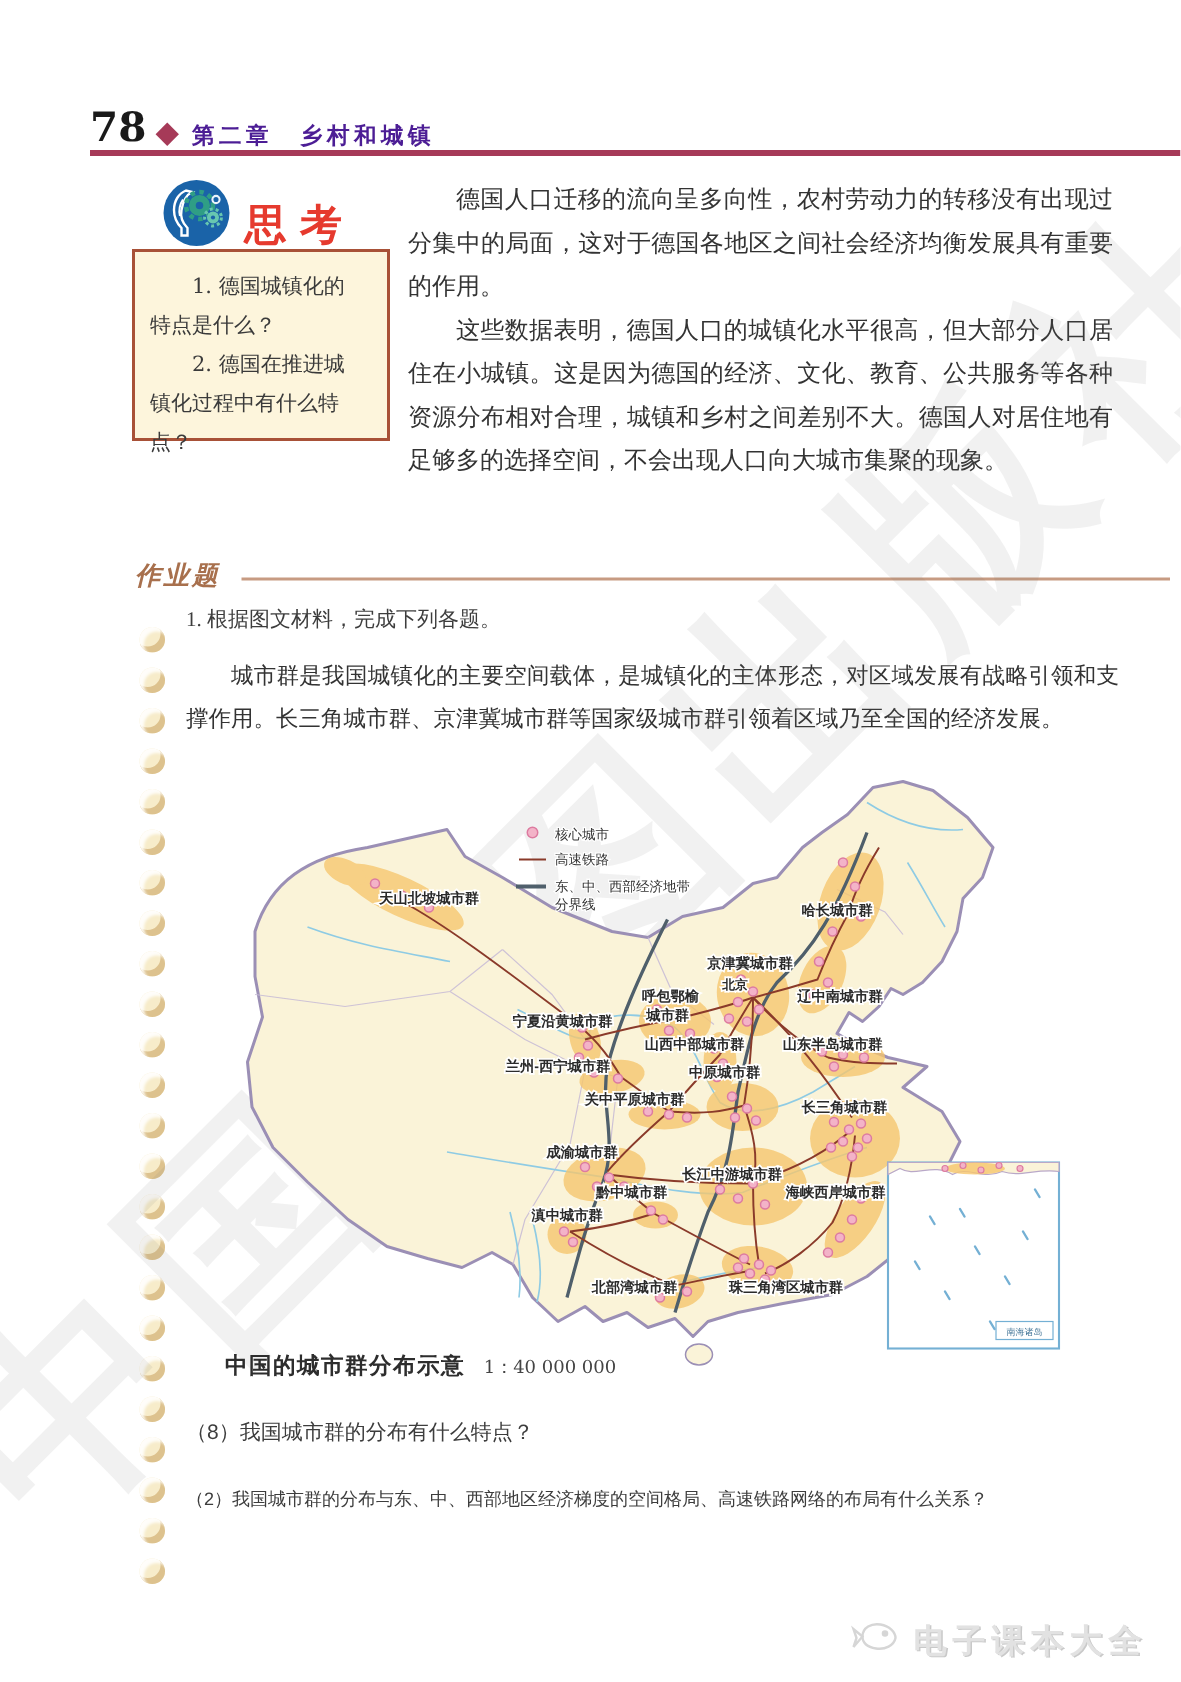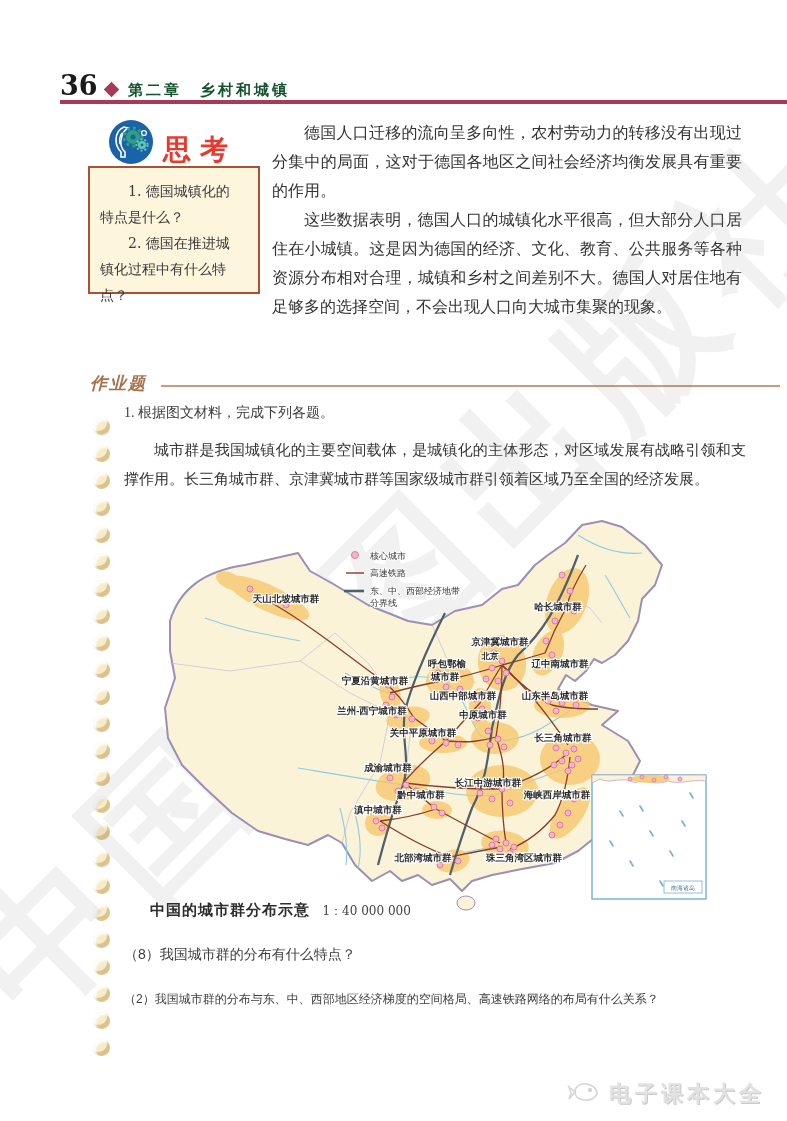--- a/index.html
+++ b/index.html
@@ -16,21 +16,21 @@
     font-family:"DejaVu Serif", serif;
     font-size:150px;font-weight:bold;
     color:rgba(120,120,120,0.10);
     letter-spacing:18px;white-space:nowrap;
     transform:rotate(-45deg);transform-origin:40px 40px;
     pointer-events:none;z-index:1;
   }
   
   .page-number{left:60px;top:70px;font-family:"DejaVu Serif", serif;font-size:27px;font-weight:bold;color:#1a1a1a;}
   .diamond{left:106px;top:84px;width:11px;height:11px;background:#a63a58;transform:rotate(45deg);}
-  .chapter-title{left:128px;top:81px;font-size:15px;font-weight:bold;color:#14532d;letter-spacing:3px;}
+  .chapter-title{left:128px;top:81px;font-size:15px;font-weight:bold;color:#4c1d95;letter-spacing:3px;}
   .header-rule{left:60px;top:100px;width:727px;height:4px;background:#a63a58;}
   
   .think-icon{left:108px;top:119px;width:46px;height:46px;}
   .think-title{left:163px;top:131px;font-size:28px;font-weight:bold;color:#e63a2e;letter-spacing:9px;}
   .think-box{
     left:88px;top:166px;width:172px;height:128px;
     border:2px solid #a85137;background:#fdf5dc;
     padding:10px 26px 8px 10px;box-sizing:border-box;
   }
   .think-box p{margin:0;font-family:"DejaVu Serif", serif;font-size:14px;line-height:26px;color:#3a3a3a;text-indent:2em;}
@@ -64,21 +64,21 @@
   .site-logo{right:22px;bottom:12px;display:flex;align-items:center;z-index:3;}
   .site-logo .txt{font-size:22px;font-weight:bold;color:#e2e2e2;letter-spacing:4px;
     text-shadow:1px 1px 0 #c9c9c9;}
   .fish{margin-right:8px;}
 </style>
 </head>
 <body>
 
 <div class="abs pub-watermark">中国地图出版社</div>
 
-<div class="abs page-number">36</div>
+<div class="abs page-number">78</div>
 <div class="abs diamond"></div>
 <div class="abs chapter-title">第二章　乡村和城镇</div>
 <div class="abs header-rule"></div>
 
 <div class="abs think-icon">
   <svg width="46" height="46" viewBox="0 0 46 46">
     <circle cx="23" cy="23" r="22" fill="#1a63a8"></circle>
     <path d="M16,8 C11,10 8,15 8,21 C8,26 10,30 13,33 L13,38 L17,38 L17,33 C14,30 12,26 13,21 C14,15 16,11 20,9 Z" fill="none" stroke="#ffffff" stroke-width="1.6"></path>
     <path d="M14,14 C12,17 11,21 12,25" fill="none" stroke="#ffffff" stroke-width="1.4"></path>
     <circle cx="25" cy="18" r="7" fill="#2f9e85"></circle>

